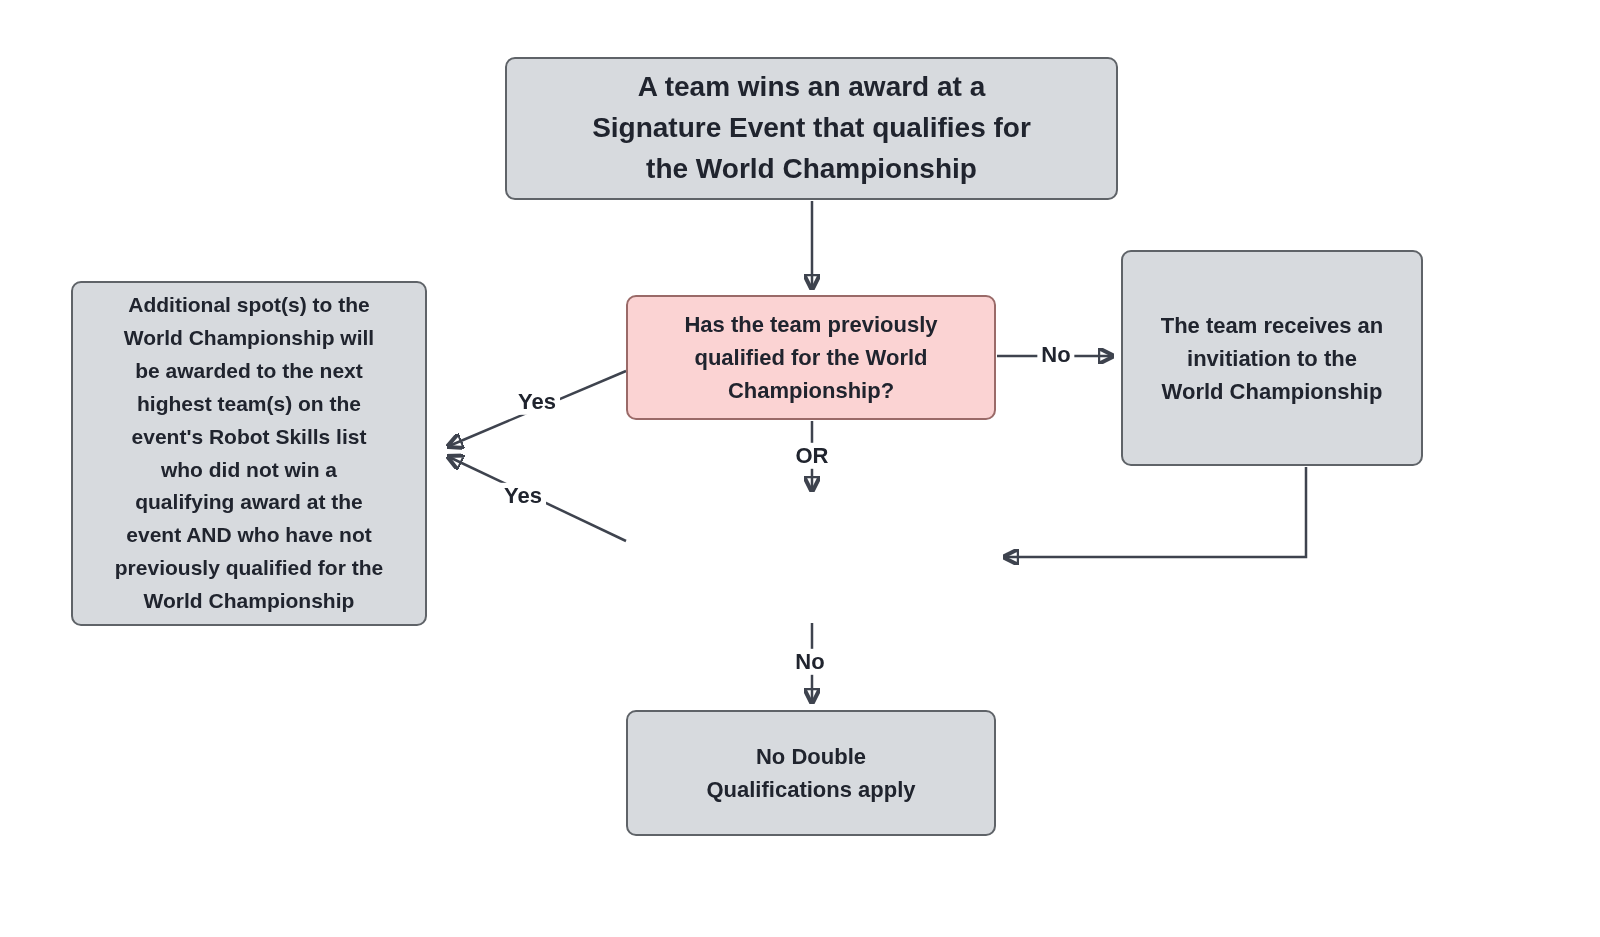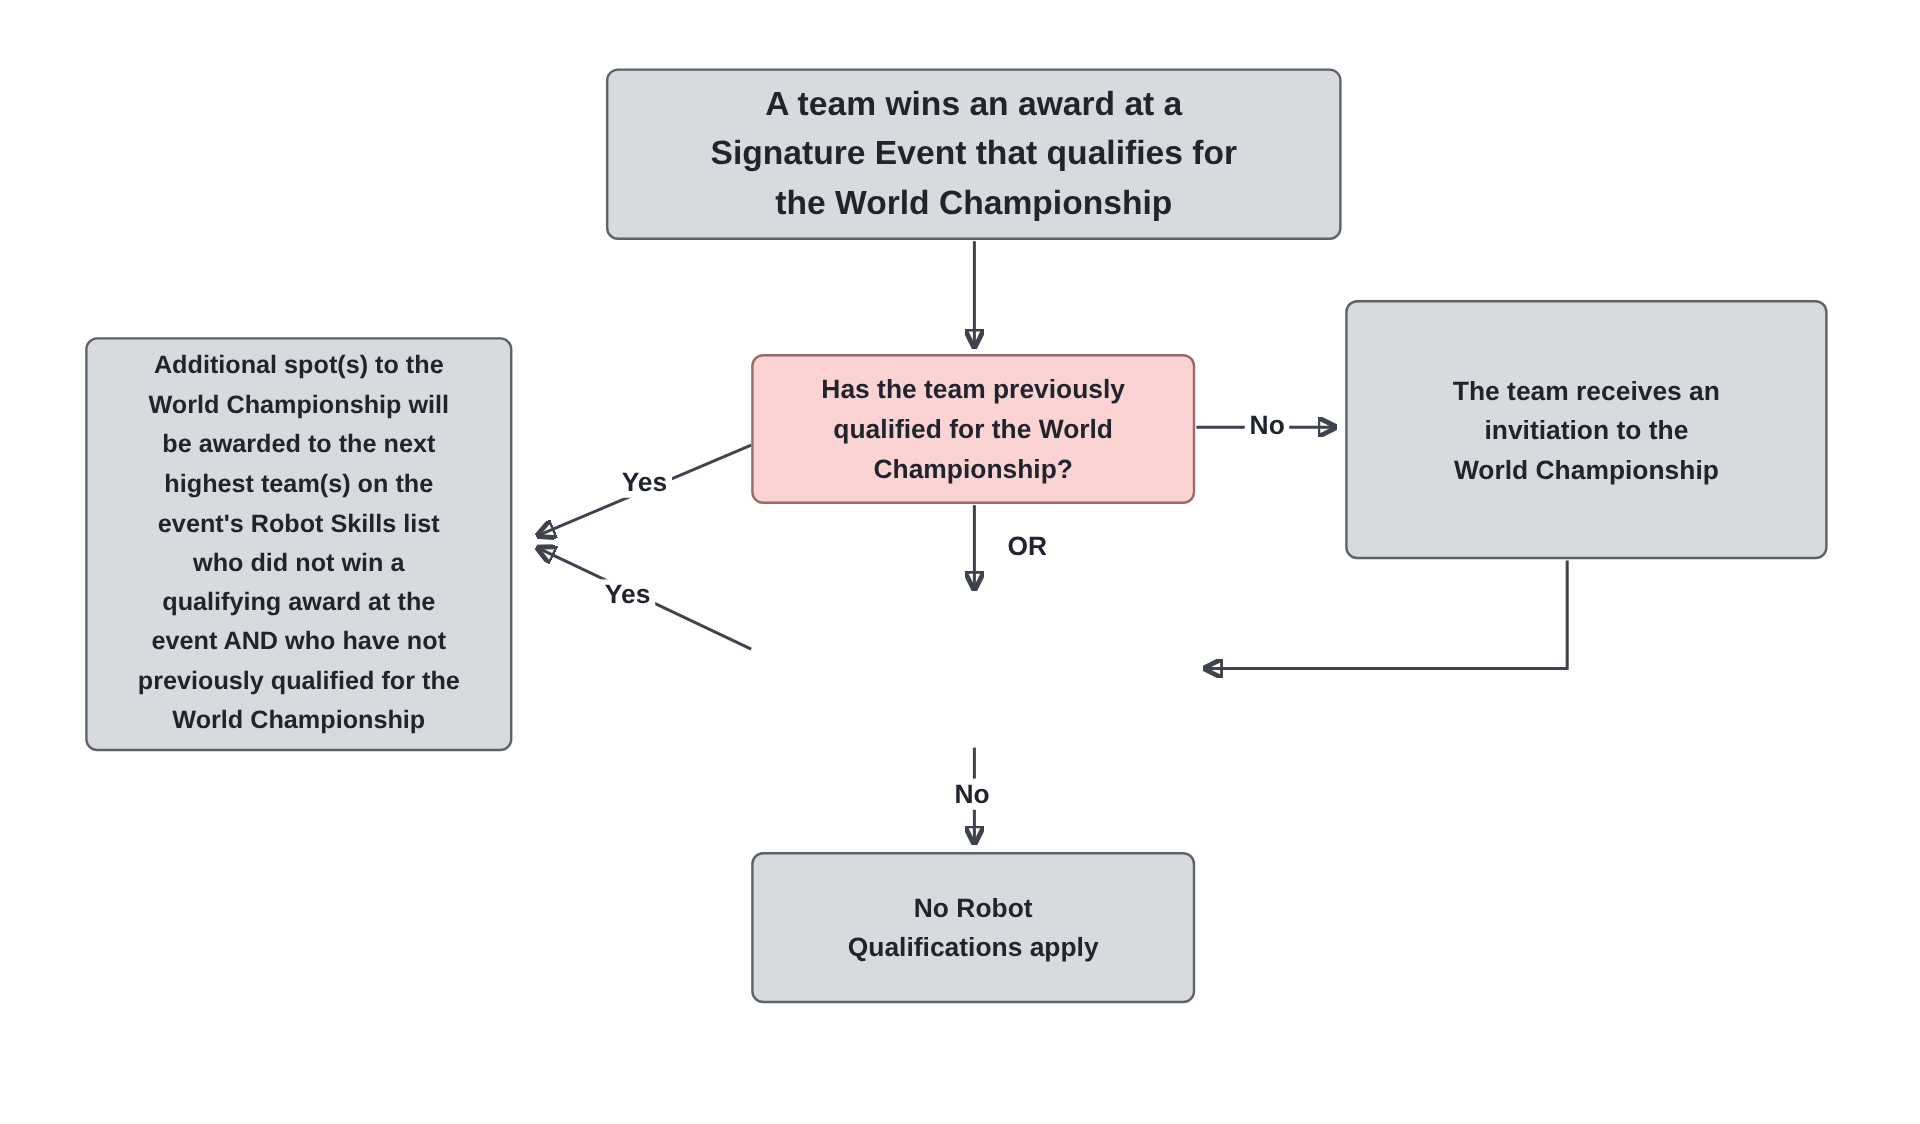--- a/index.html
+++ b/index.html
@@ -41,39 +41,39 @@
     font-weight:bold;
     color:var(--text);
     padding:10px 14px;
   }
   .node span{white-space:pre-line;}
   .node.gray{background:var(--node-gray-fill);border-color:var(--node-gray-border);}
   .node.pink{background:var(--node-pink-fill);border-color:var(--node-pink-border);}
 
   .node-start     {left:505px;top:57px; width:613px;height:143px;font-size:28px;line-height:1.46;}
   .node-q1        {left:626px;top:295px;width:370px;height:125px;font-size:22px;line-height:1.5;}
-  .node-invite    {left:1121px;top:250px;width:402px;height:216px;font-size:22px;line-height:1.5;}
+  .node-invite    {left:1121px;top:250px;width:302px;height:216px;font-size:22px;line-height:1.5;}
   .node-q2        {left:626px;top:497px;width:370px;height:125px;font-size:20px;line-height:1.45;}
   .node-additional{left:71px;top:281px; width:356px;height:345px;font-size:21px;line-height:1.57;}
   .node-nodouble  {left:626px;top:710px;width:370px;height:126px;font-size:22px;line-height:1.5;}
 
   .edge-label{
     position:absolute;
     z-index:3;
     transform:translate(-50%,-50%);
     font-size:22px;
     font-weight:bold;
     color:var(--text);
     background:var(--background);
     padding:0 4px;
     line-height:1.2;
     text-align:right;
   }
   .lbl-no1{left:1056px;top:355px;}
-  .lbl-or {left:856px; top:456px;}
+  .lbl-or {left:812px; top:456px;}
   .lbl-yes1{left:537px;top:402px;}
   .lbl-yes2{left:523px;top:496px;}
   .lbl-no2{left:810px; top:662px;}
 </style>
 </head>
 <body>
 
 <div class="canvas">
 
   <svg class="edges" viewBox="0 0 1600 937">
@@ -117,21 +117,21 @@
 highest team(s) on the
 event's Robot Skills list
 who did not win a
 qualifying award at the
 event AND who have not
 previously qualified for the
 World Championship</span>
   </div>
 
   <div class="node gray node-nodouble">
-    <span>No Robot
+    <span>No Double
 Qualifications apply</span>
   </div>
 
   <div class="edge-label lbl-no1">No</div>
   <div class="edge-label lbl-or">OR</div>
   <div class="edge-label lbl-yes1">Yes</div>
   <div class="edge-label lbl-yes2">Yes</div>
   <div class="edge-label lbl-no2">No</div>
 
 </div>

